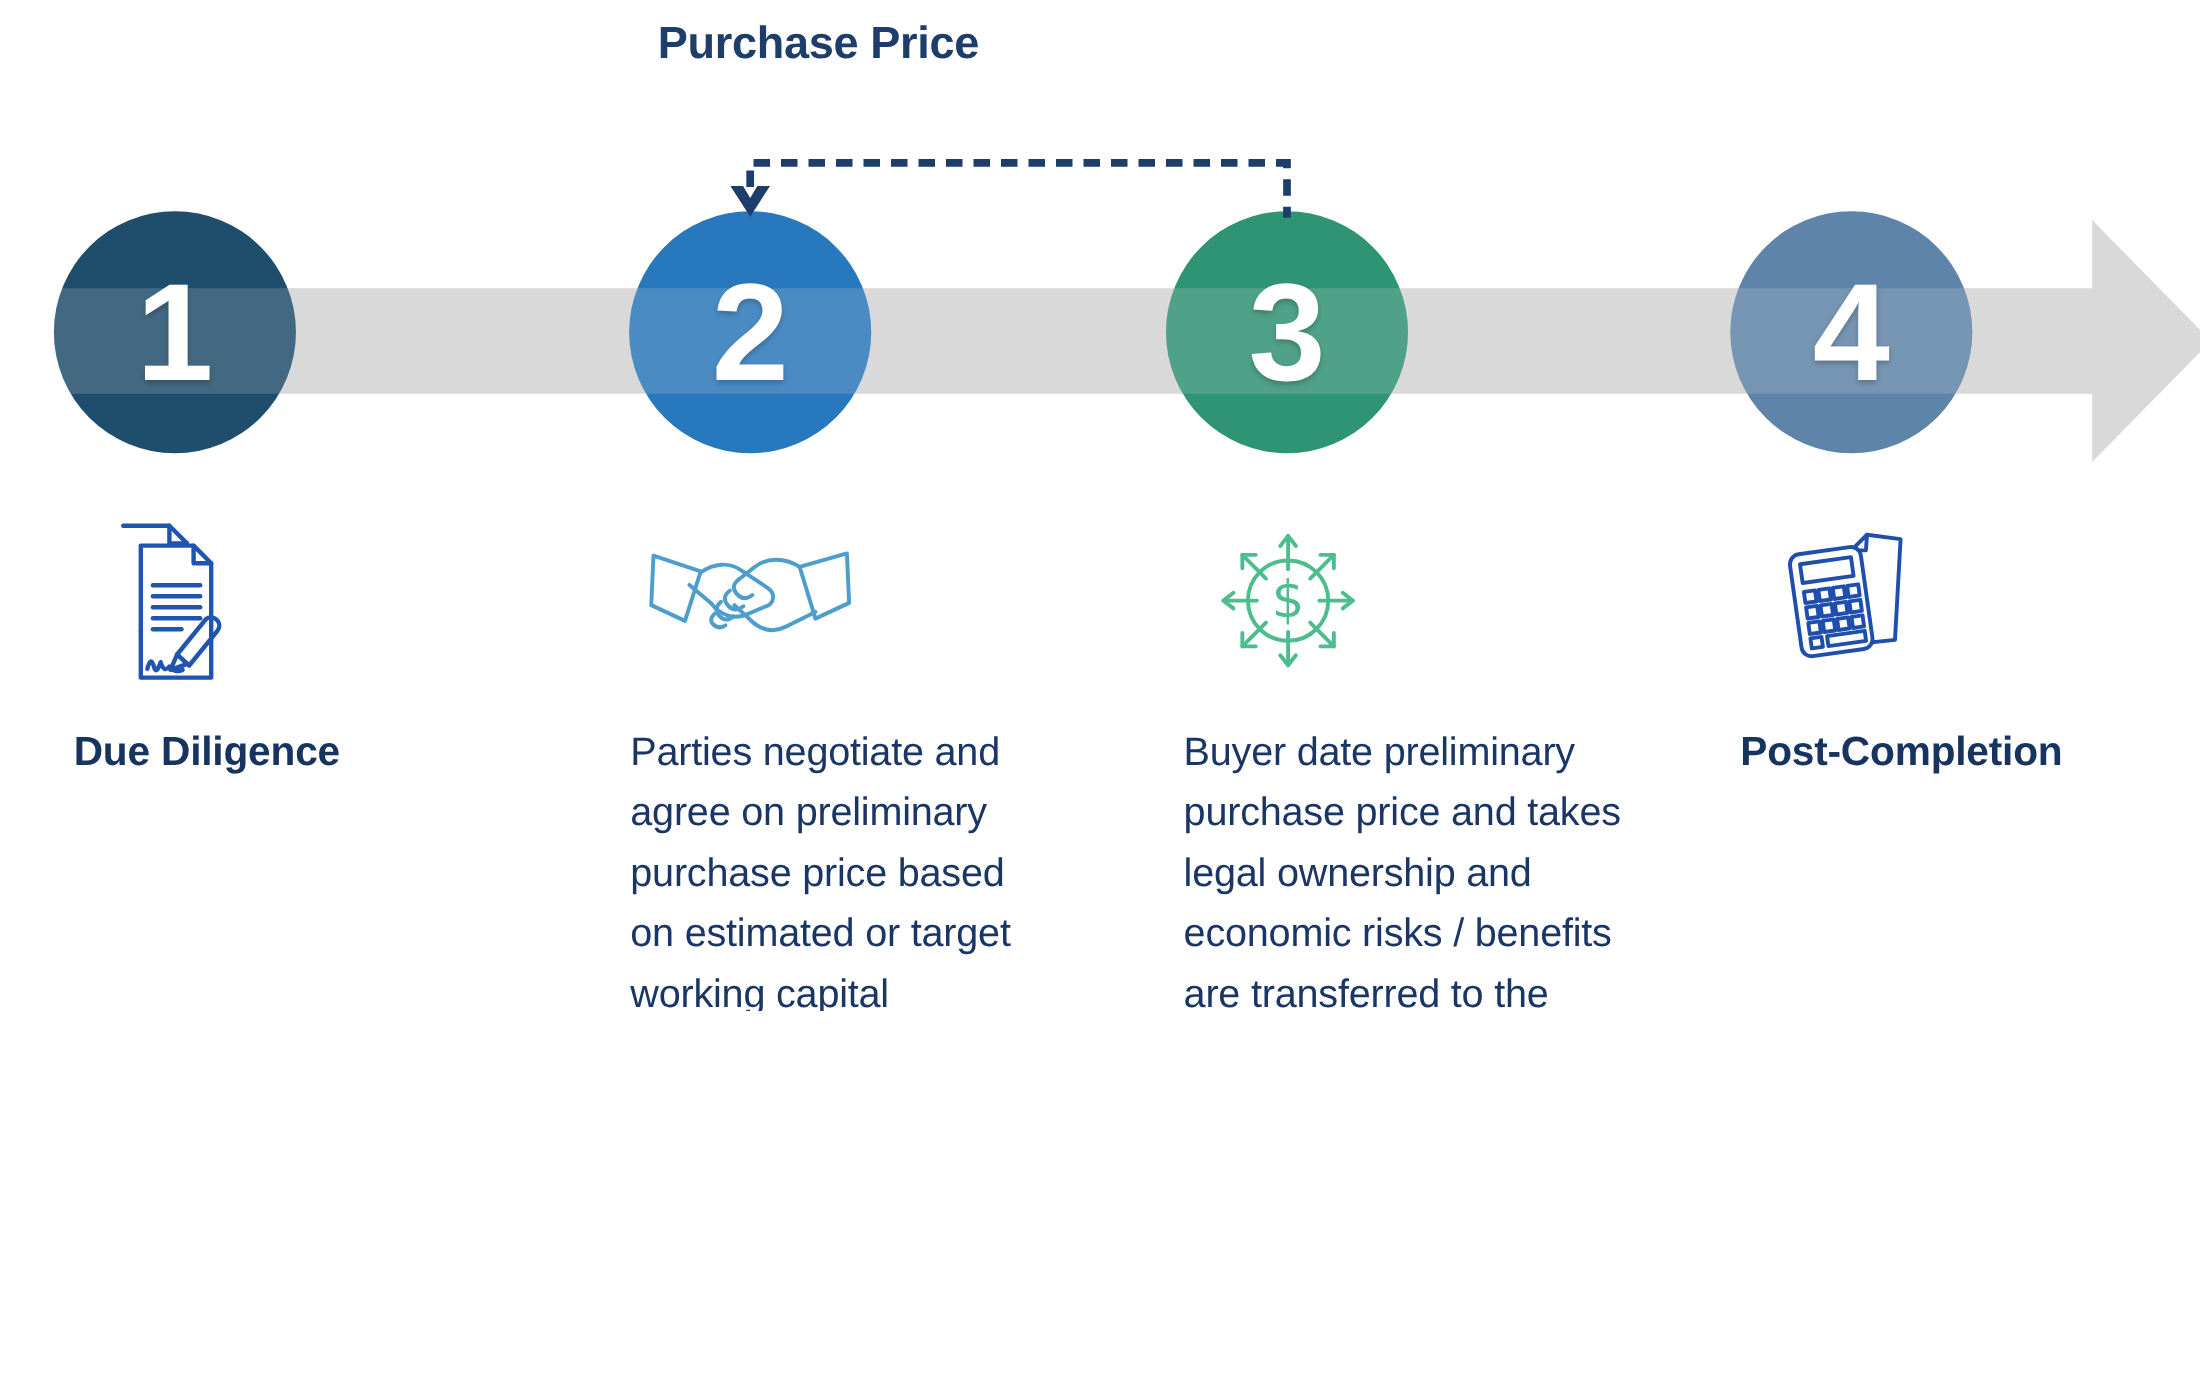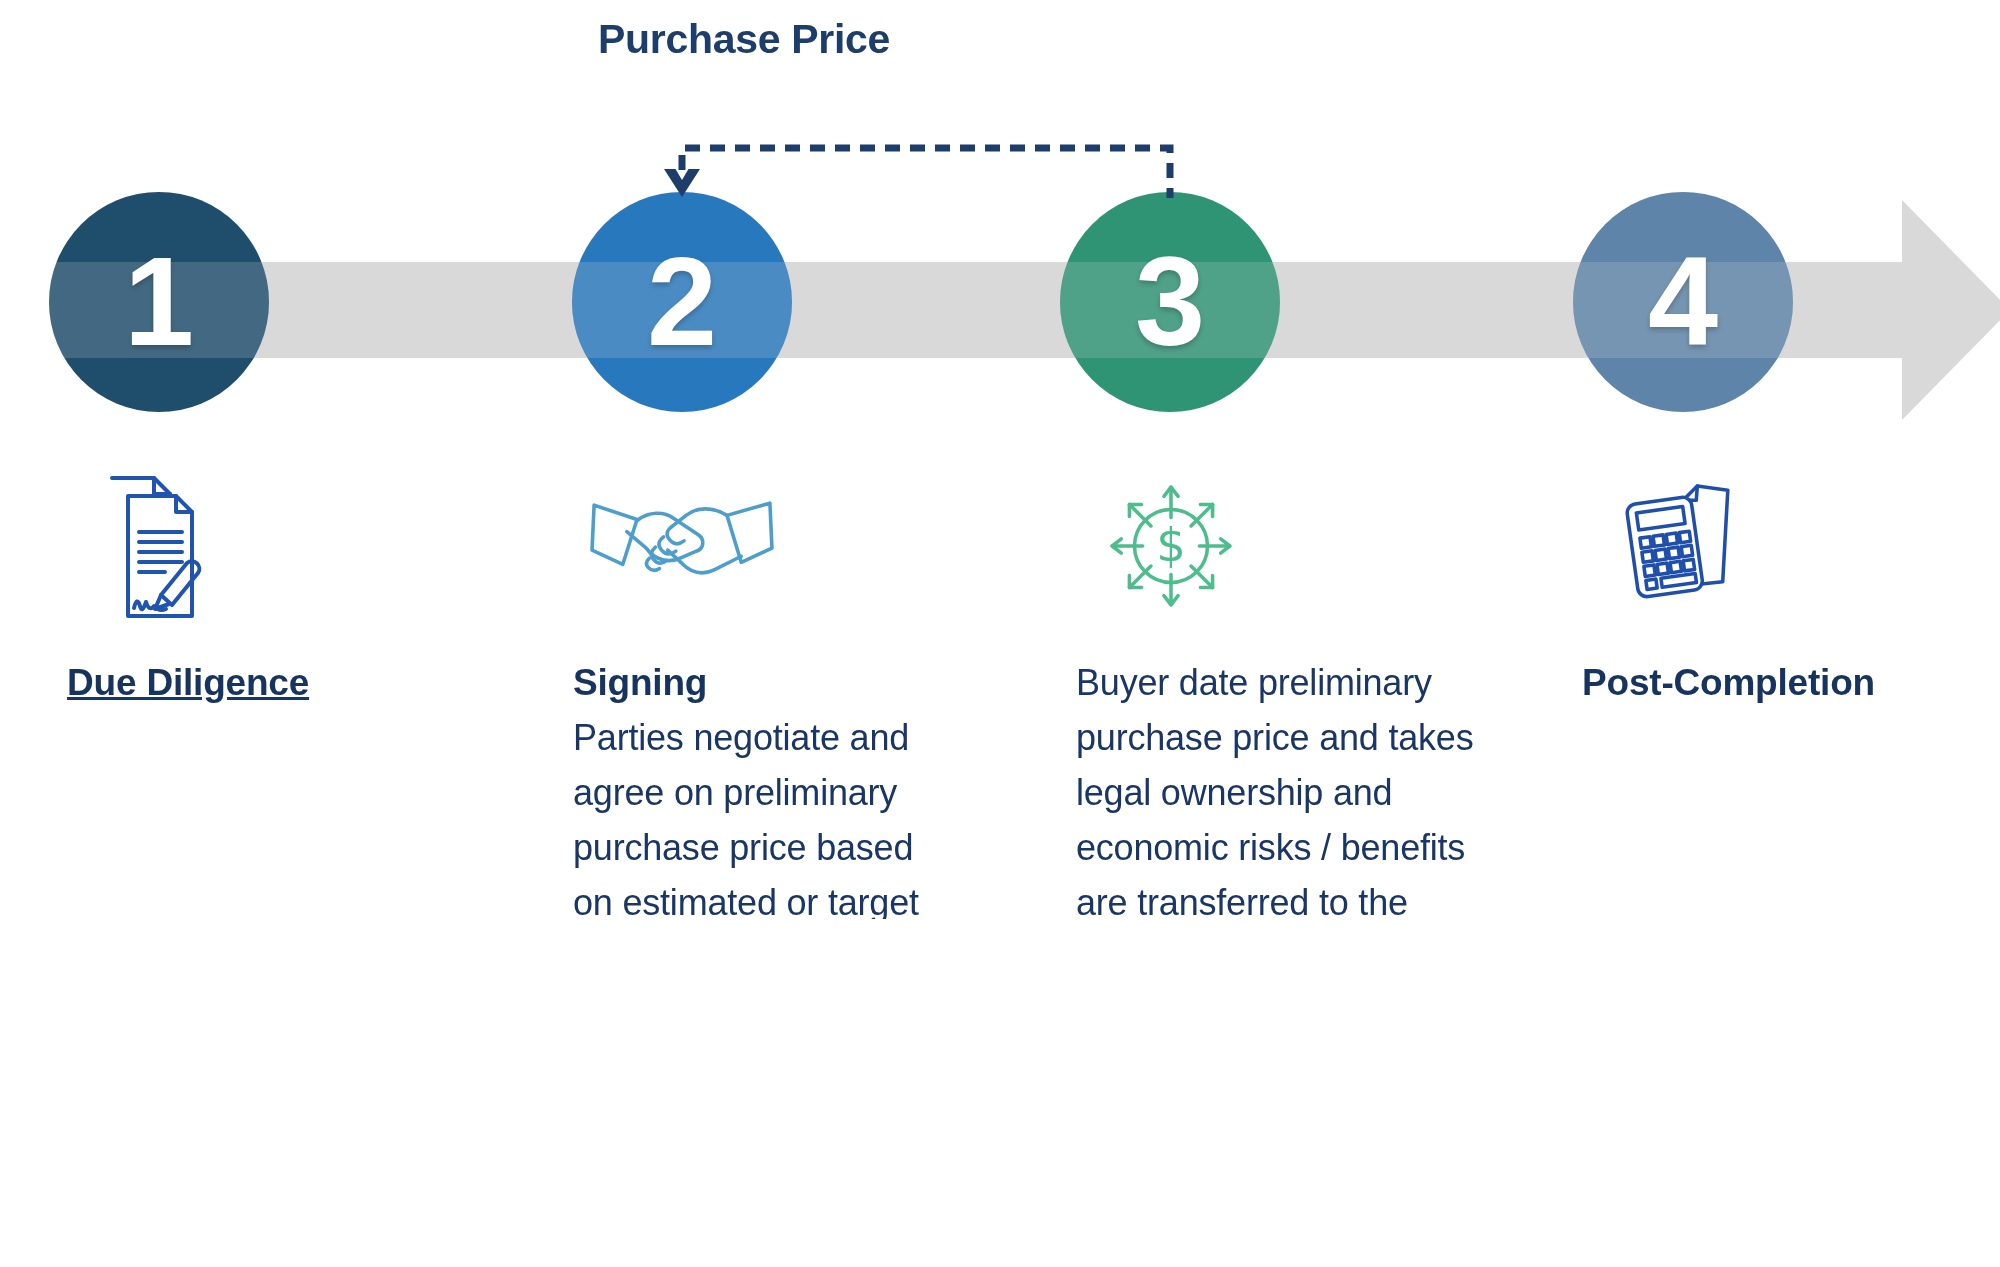--- a/index.html
+++ b/index.html
@@ -56,21 +56,21 @@
   .icon.i1{left:72px; top:474px;width:124px;height:150px;}
   .icon.i2{left:566px;top:482px;width:184px;height:124px;}
   .icon.i3{left:1076px;top:474px;width:142px;height:144px;}
   .icon.i4{left:1594px;top:472px;width:122px;height:138px;}
   
   .step-text{
     position:absolute;top:655px;color:#1a3666;
     font-size:36px;line-height:55px;letter-spacing:-0.2px;
   }
   .step-text .heading{font-weight:700;font-size:37px;color:#17335f;}
-  .step-text.t1{left:43px;  width:350px;text-decoration:underline;}
+  .step-text.t1{left:43px;  width:350px;}
   .step-text.t2{left:549px; width:360px;}
   .step-text.t3{left:1052px;width:400px;}
   .step-text.t4{left:1558px;width:426px;}
 </style>
 </head>
 <body>
 
 <div class="canvas">
 
   <div class="title">
@@ -178,21 +178,20 @@
         <rect x="23" y="102" width="10" height="9"></rect>
           <rect x="38" y="102" width="34" height="9"></rect>
       </g>
     </svg>
   </div>
 
   <div class="step-text t1">
     <div class="heading">Due Diligence</div>
   </div>
   <div class="step-text t2">
-    <div class="heading">Signing</div>
     <div class="body">Parties negotiate and agree on preliminary purchase price based on estimated or target working capital balances at completion date.</div>
   </div>
   <div class="step-text t3">
     <div class="body">Buyer date preliminary purchase price and takes legal ownership and economic risks / benefits are transferred to the Buyer (including access to underlying financial records).</div>
   </div>
   <div class="step-text t4">
     <div class="heading">Post-Completion</div>
   </div>
 
 </div>

